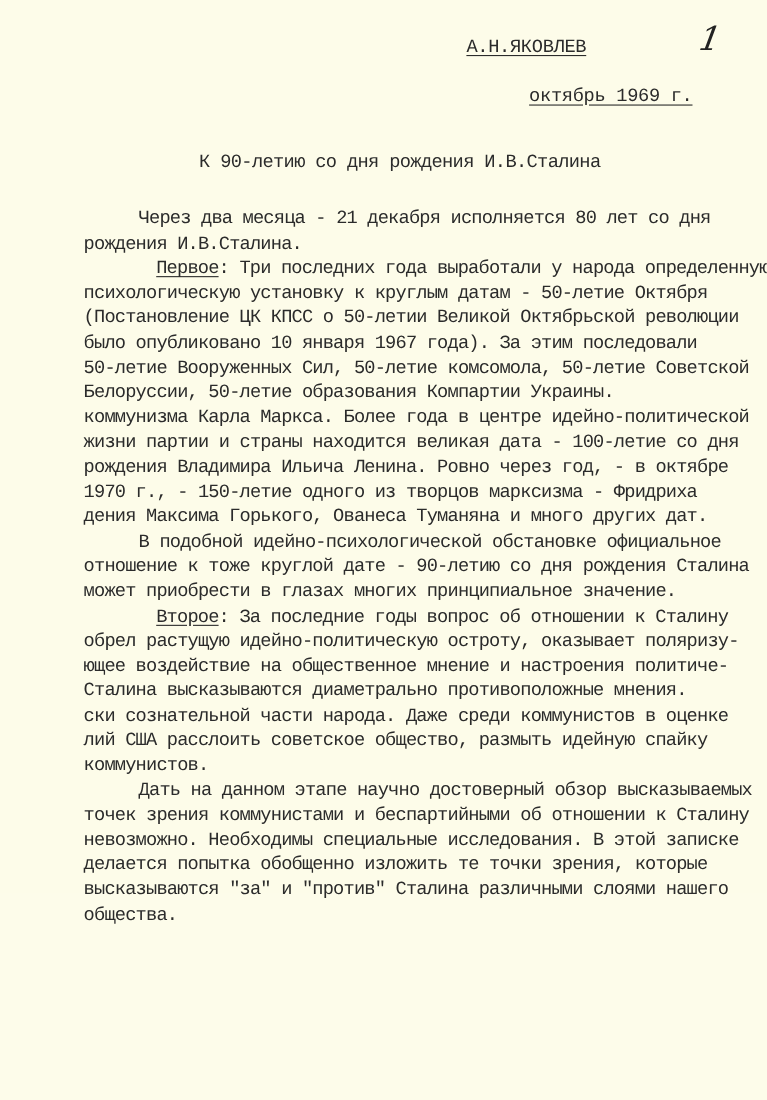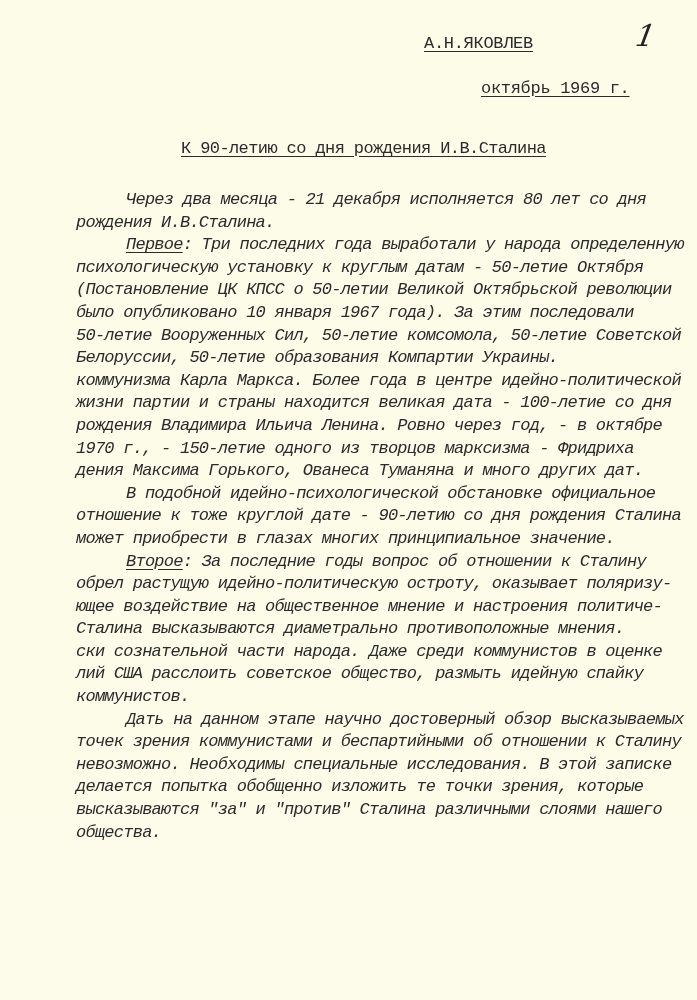--- a/index.html
+++ b/index.html
@@ -47,41 +47,39 @@
     font-size: 17px;
     text-decoration: underline;
     text-underline-offset: 3px;
     letter-spacing: -0.3px;
   }
   .title {
     position: absolute;
     left: 181px;
     top: 139px;
     font-size: 17px;
-    text-decoration: underline;
     text-underline-offset: 3px;
     letter-spacing: -0.6px;
     white-space: nowrap;
   }
   .body {
     position: absolute;
     left: 76px;
     top: 189px;
     width: 610px;
-    font-style: italic;
   }
   .line {
     font-size: 17px;
     line-height: 22.6px;
     height: 22.6px;
     white-space: nowrap;
     letter-spacing: -0.75px;
   }
   .indent { padding-left: 50px; }
-  .u { text-decoration: underline; text-underline-offset: 3px; }
+  .u { text-decoration: underline; text-underline-offset: 3px; margin-left: 16px; }
 </style>
 </head>
 <body>
 
 <div class="page">
   <div class="author">А.Н.ЯКОВЛЕВ</div>
   <div class="page-number">1</div>
   <div class="date">октябрь 1969 г.</div>
   <div class="title">К 90-летию со дня рождения И.В.Сталина</div>
   <div class="body" id="body">

